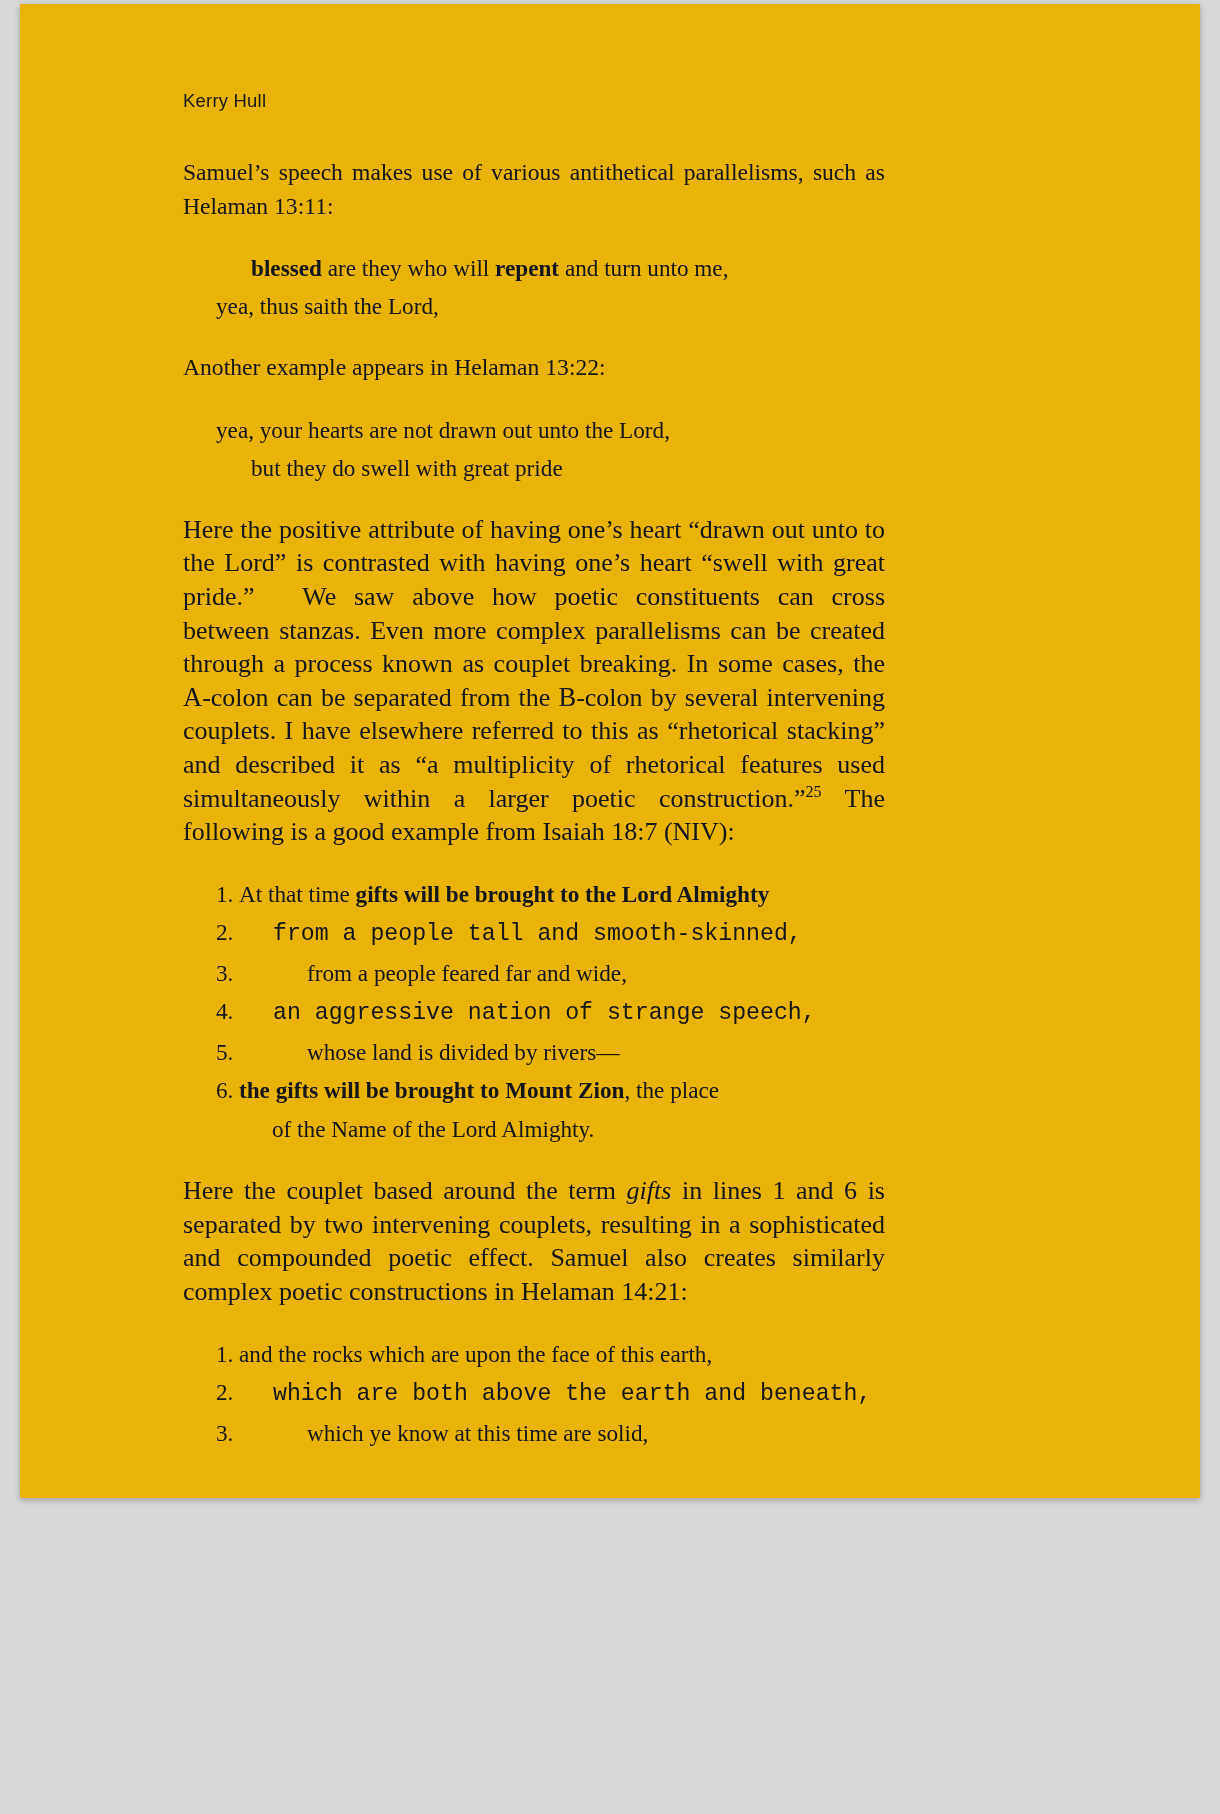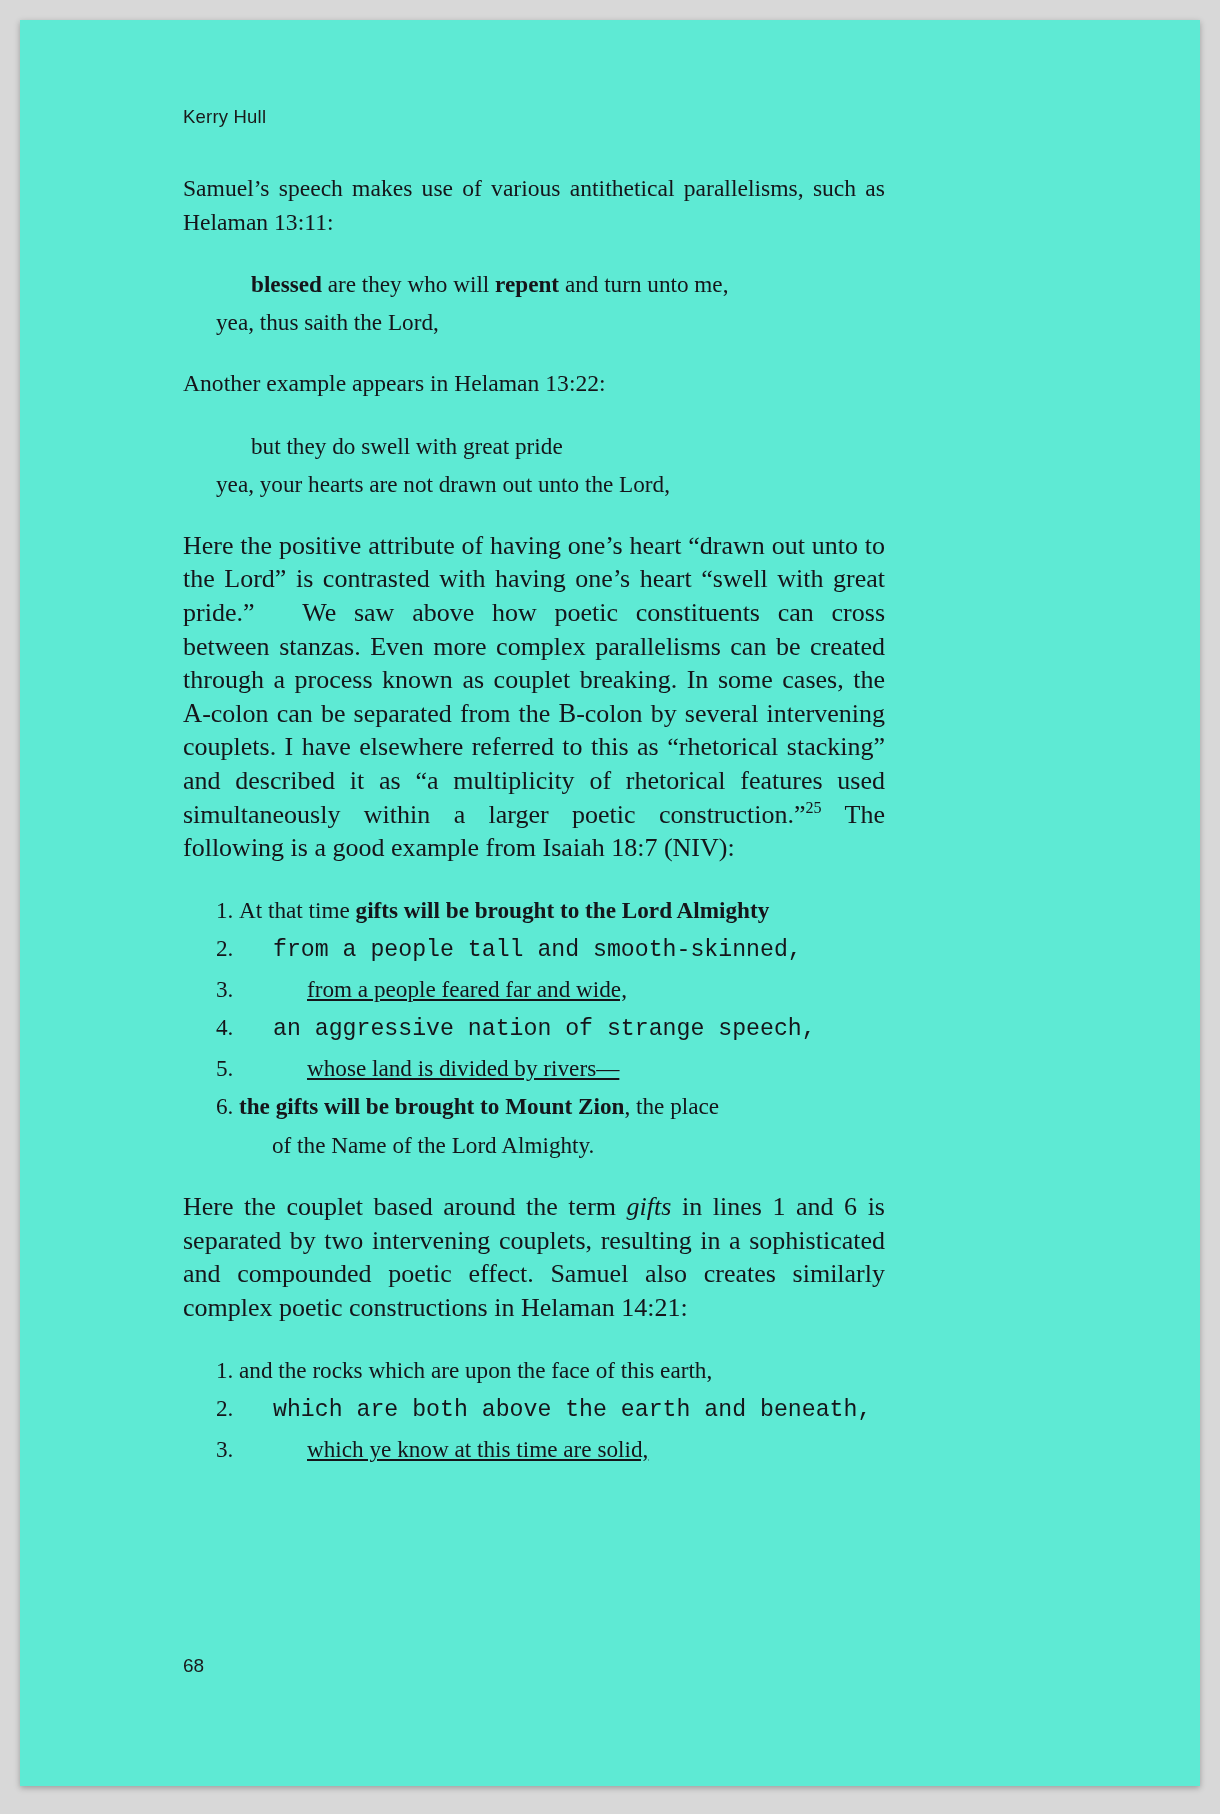--- a/index.html
+++ b/index.html
@@ -11,23 +11,23 @@
     width: 1220px;
     height: 1814px;
     font-family: "Liberation Serif", "DejaVu Serif", serif;
     display: flex;
     justify-content: center;
     align-items: flex-start;
   }
   .page {
     position: relative;
     width: 1180px;
-    height: 1766px;
-    margin-top: 20px;
-    background: #5eead4;
+    height: 1494px;
+    margin-top: 4px;
+    background: #eab308;
     box-shadow: 0 2px 6px rgba(0,0,0,0.28);
     overflow: hidden;
   }
   .content {
     position: absolute;
     left: 163px;
     top: 86px;
     width: 702px;
   }
 
@@ -98,21 +98,21 @@
   .numlist .num {
     width: 56px;
     flex: 0 0 56px;
     text-align: left;
     padding-left: 33px;
     box-sizing: border-box;
   }
   .numlist .txt { flex: 1 1 auto; }
   .lvl0 { padding-left: 0px; }
   .lvl1 { padding-left: 34px; font-family: Liberation Mono, monospace; }
-  .lvl2 { padding-left: 68px; text-decoration: underline; }
+  .lvl2 { padding-left: 68px; }
   .numlist .wrap-line { padding-left: 89px; }
 
   .folio {
     position: absolute;
     left: 163px;
     top: 1635px;
     font-family: "Liberation Sans", "DejaVu Sans", sans-serif;
     font-size: 19px;
     color: #1a1a1a;
     text-align: right;
@@ -129,22 +129,22 @@
     <p class="body">Samuel’s speech makes use of various antithetical parallelisms, such as Helaman 13:11:</p>
 
     <div class="quote" id="quote1">
         <div class="q-line q-i1"><b>blessed</b><span> are they who will </span><b>repent</b><span> and turn unto me,</span></div>
         <div class="q-line q-i0"><span>yea, thus saith the Lord,</span></div>
       </div>
 
     <p class="body spaced">Another example appears in Helaman 13:22:</p>
 
     <div class="quote" id="quote2">
+        <div class="q-line q-i0"><span>yea, your hearts are not drawn out unto the Lord,</span></div>
         <div class="q-line q-i1"><span>but they do swell with great pride</span></div>
-        <div class="q-line q-i0"><span>yea, your hearts are not drawn out unto the Lord,</span></div>
       </div>
 
     <div class="run-on" style="margin-top:26px;">
       <span>Here the positive attribute of having one’s heart “drawn out unto to the Lord” is contrasted with having one’s heart “swell with great pride.”</span>
       <span class="para-indent"></span><span>We saw above how poetic constituents can cross between stanzas. Even more complex parallelisms can be created through a process known as couplet breaking. In some cases, the </span><span class="smallcap">A</span><span>-colon can be separated from the </span><span class="smallcap">B</span><span>-colon by several intervening couplets. I have elsewhere referred to this as “rhetorical stacking” and described it as “a multiplicity of rhetorical features used simultaneously within a larger poetic construction.”</span><sup class="fn">25</sup><span> The following is a good example from Isaiah 18:7 (NIV):</span>
     </div>
 
     <div class="numlist" id="list1">
         <div class="item">
           <div class="num">1.</div>

